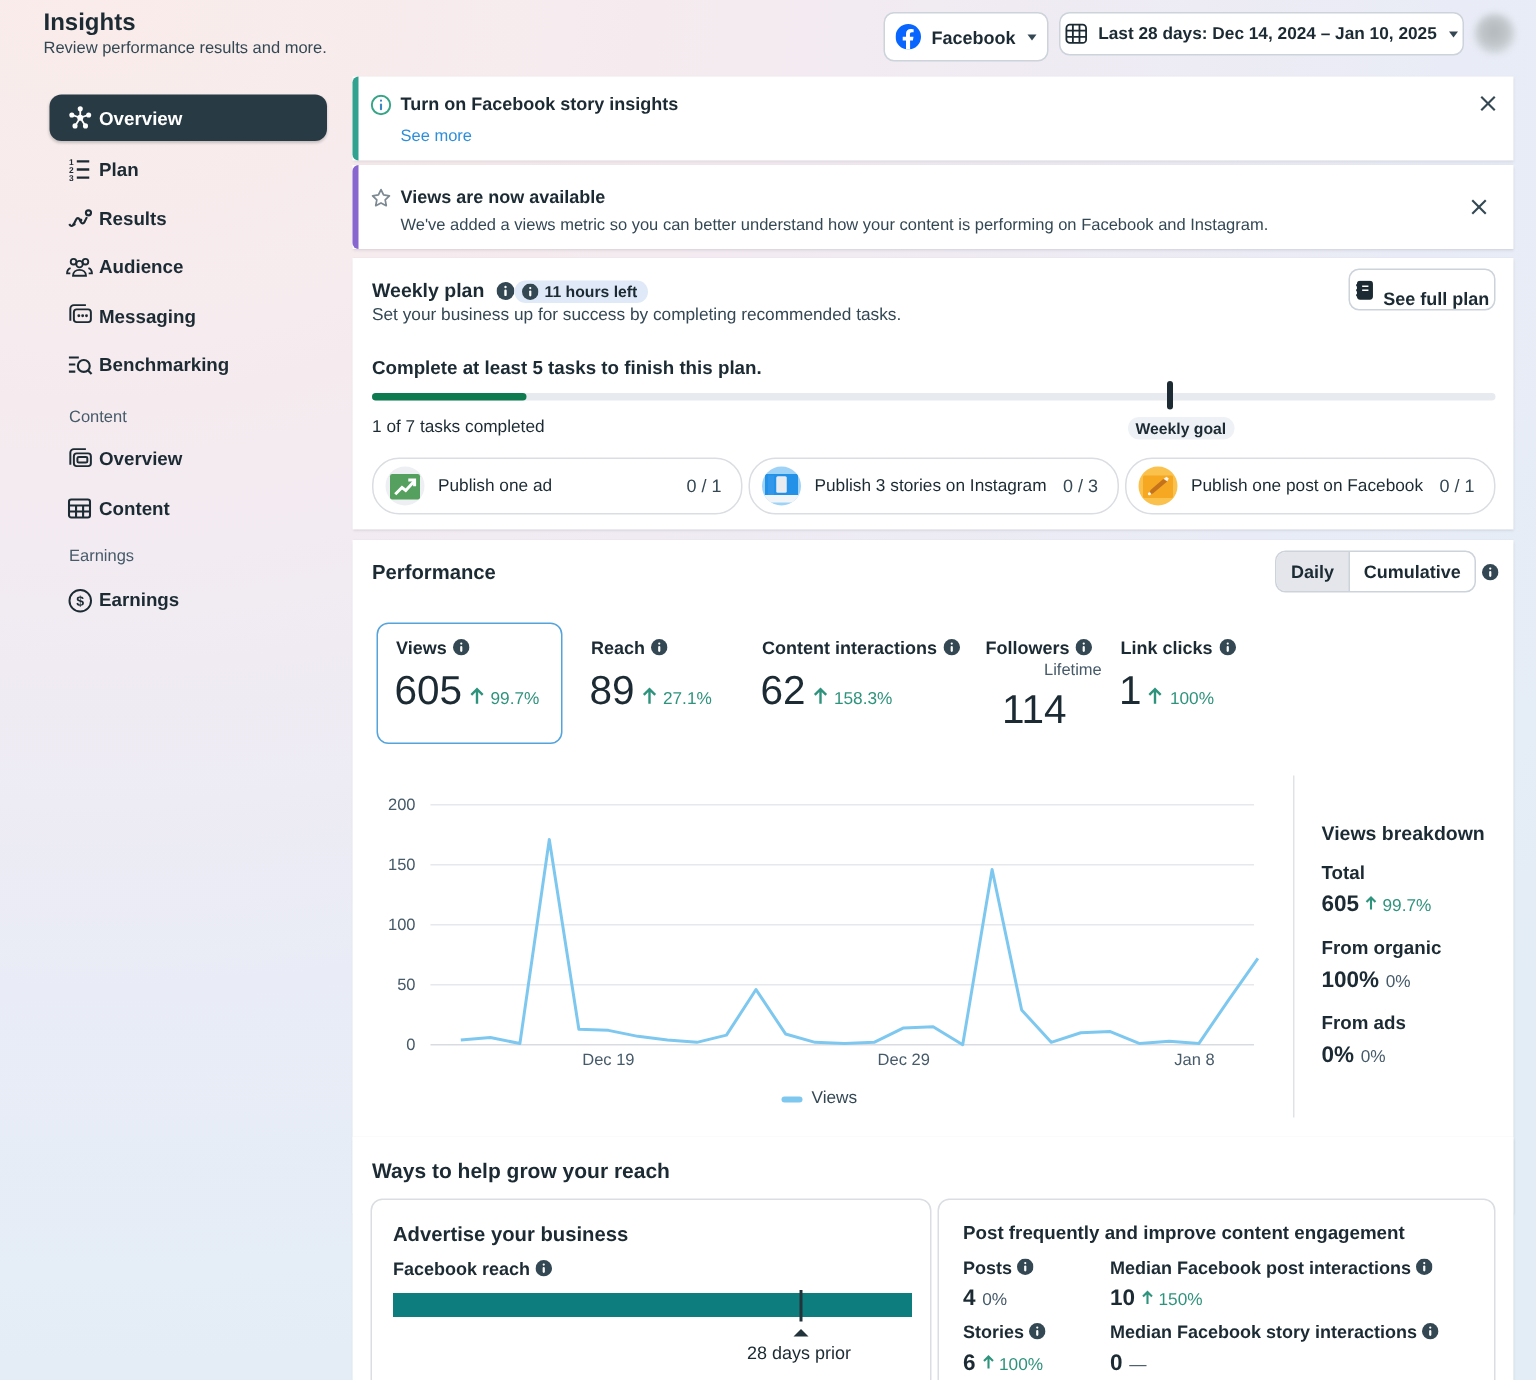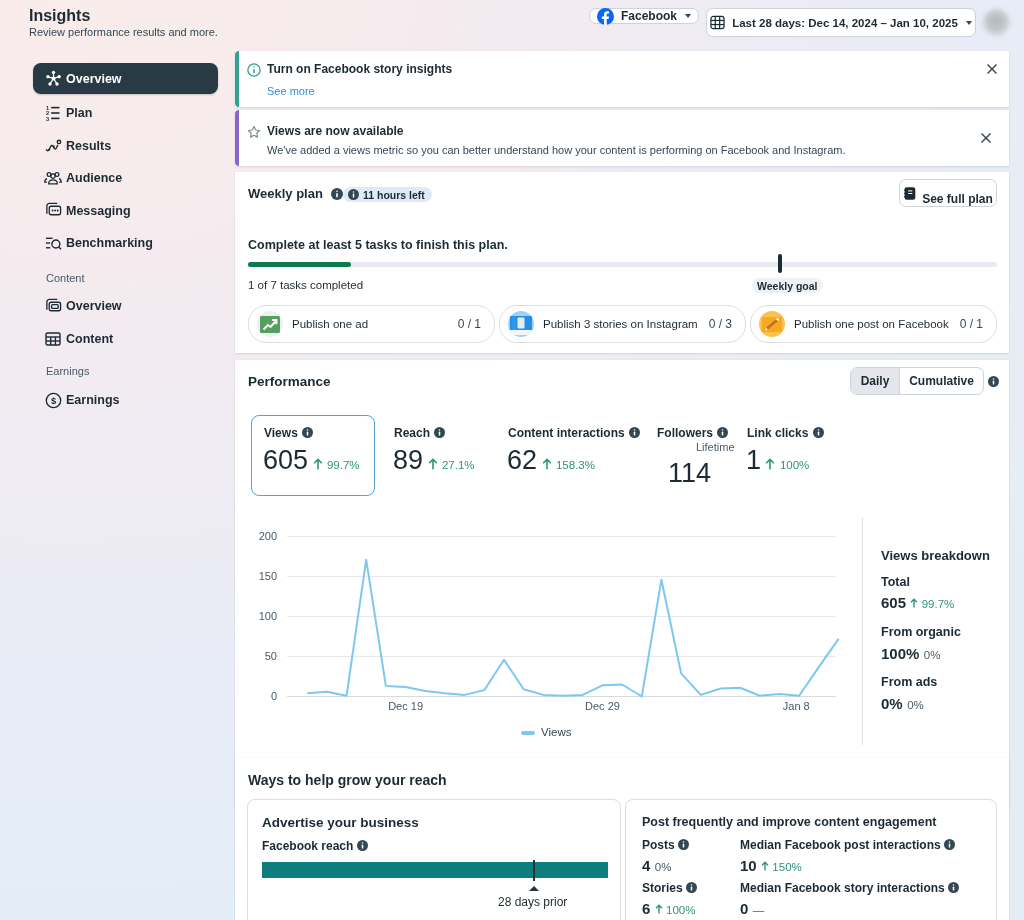--- a/index.html
+++ b/index.html
@@ -28,21 +28,21 @@
   .mlabel { font-size:12px; font-weight:700; color:#1c2b33; }
   .mnum { font-size:27px; color:#1c2b33; letter-spacing:0; }
   .pct { font-size:11.5px; }
 </style>
 </head>
 <body>
 
 <div class="abs" style="left:29px;top:7px;font-size:16px;font-weight:700;">Insights</div>
 <div class="abs" style="left:29px;top:26px;font-size:11px;color:#344854;">Review performance results and more.</div>
 
-<div class="btn" style="left:589px;top:8px;width:110px;height:16px;">
+<div class="btn" style="left:589px;top:8px;width:110px;height:33px;">
   <svg width="17" height="17" viewBox="0 0 36 36">
       <circle cx="18" cy="18" r="18" fill="#0866ff"></circle>
       <path d="M24.6 23.2l.8-5.2h-5v-3.4c0-1.4.7-2.8 2.9-2.8h2.3V7.4s-2.1-.36-4-.36c-4.1 0-6.8 2.5-6.8 7v4h-4.6v5.2h4.6v12.5c.9.15 1.9.22 2.9.22s2-.07 2.9-.22V23.2z" fill="#fff"></path>
     </svg>
   <span style="font-size:12px;font-weight:700;margin:0 8px 0 7px;">Facebook</span>
   <div class="caret"></div>
 </div>
 
 <div class="btn" style="left:706px;top:8px;width:270px;height:29px;">
   <svg width="15" height="15" viewBox="0 0 16 16" fill="none" stroke="#1c2b33" stroke-width="1.3">
@@ -221,20 +221,21 @@
       <rect x="5.2" y="5" width="1.6" height="4.4" rx=".8" fill="#fff"></rect>
     </svg>
   <div class="abs" style="left:108px;top:15px;height:15px;background:#dfe9f7;border-radius:8px;display:flex;align-items:center;padding:0 7px 0 5px;">
     <svg width="11" height="11" viewBox="0 0 12 12">
         <circle cx="6" cy="6" r="6" fill="#344854"></circle>
         <rect x="5.2" y="2.5" width="1.6" height="1.6" rx=".8" fill="#fff"></rect>
         <rect x="5.2" y="5" width="1.6" height="4.4" rx=".8" fill="#fff"></rect>
       </svg>
     <span style="font-size:10.5px;font-weight:700;margin-left:4px;">11 hours left</span>
   </div>
+  <div class="abs" style="left:13px;top:32px;font-size:11.5px;color:#344854;">Set your business up for success by completing recommended tasks.</div>
   <div class="btn" style="left:664px;top:7px;width:98px;height:28px;">
     <svg width="13" height="13" viewBox="0 0 14 14" fill="none" stroke="#1c2b33" stroke-width="1.5">
         <rect x="2.5" y="1" width="10" height="12" rx="1.5" fill="#1c2b33"></rect>
         <line x1="5.5" y1="4.2" x2="10" y2="4.2" stroke="#fff" stroke-width="1.1"></line>
         <line x1="5.5" y1="7" x2="10" y2="7" stroke="#fff" stroke-width="1.1"></line>
         <line x1="1.2" y1="3.4" x2="3.7" y2="3.4"></line>
         <line x1="1.2" y1="7" x2="3.7" y2="7"></line>
         <line x1="1.2" y1="10.6" x2="3.7" y2="10.6"></line>
       </svg>
     <span style="font-size:12px;font-weight:700;margin-left:6px;margin-top:12px;">See full plan</span>

